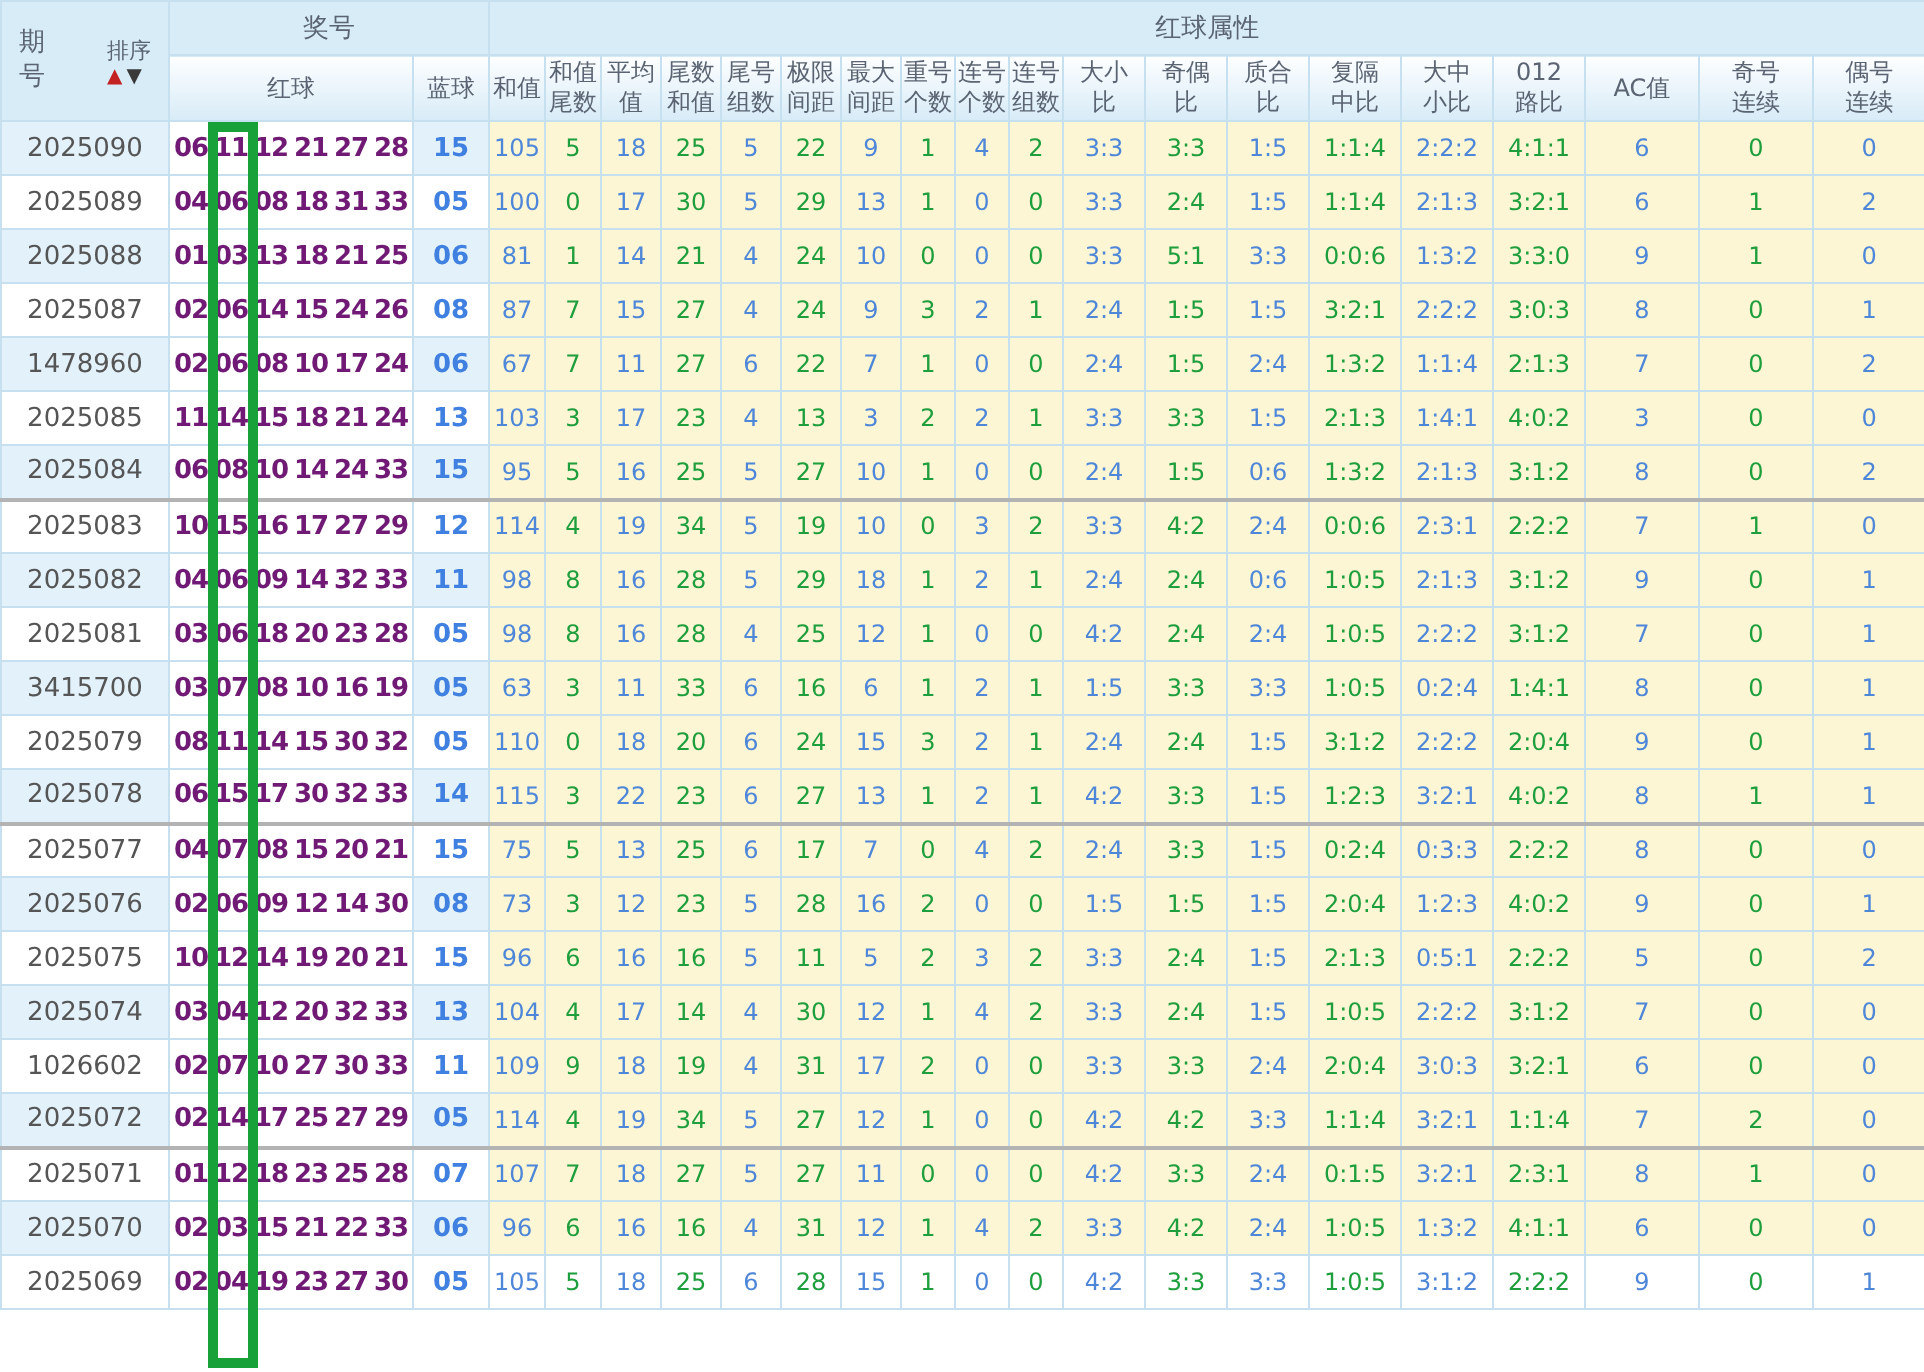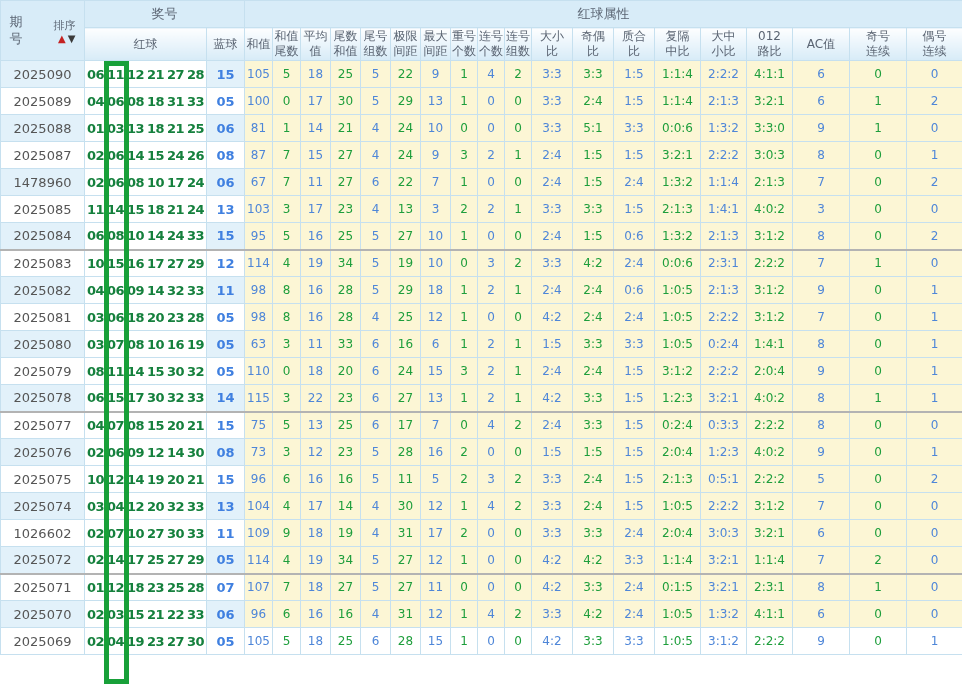--- a/index.html
+++ b/index.html
@@ -6,27 +6,27 @@
   body { font-family:"DejaVu Sans","Liberation Sans",sans-serif; background:#fff; }
   .wrap { position:relative; width:962px; height:686px; overflow:hidden; background:#fff; }
   table { border-collapse:collapse; table-layout:fixed; width:962px; }
   th, td { border:1px solid #C6E0EF; text-align:center; vertical-align:middle; overflow:hidden; }
   thead tr.h1 th { height:27px; background:#D8ECF8; color:#5A6472; font-size:13px; font-weight:normal; }
   thead tr.h2 th { height:33px; background:linear-gradient(#FDFEFF,#D7EBF7); color:#5A6472; font-size:12px;
                    font-weight:normal; white-space:pre-line; line-height:1.25; }
   th.period-th { background:linear-gradient(#FDFEFF,#D7EBF7); }
   .period-head { display:flex; align-items:center; justify-content:center; gap:7px; }
   .ph-label { white-space:pre-line; font-size:13px; color:#5A6472; line-height:1.3; }
-  .sort-col { display:flex; flex-direction:column; align-items:flex-end; font-size:11px; color:#5A6472;margin-left:24px; }
+  .sort-col { display:flex; flex-direction:column; align-items:flex-start; font-size:11px; color:#5A6472;margin-left:24px; }
   .sort-arrows { display:flex; gap:2px; cursor:pointer; line-height:1; margin-top:1px; }
   .arrow-up { color:#C42222; font-size:10px; }
   .arrow-down { color:#3A3A3A; font-size:10px; }
   tbody td { height:27px; font-size:13px; background:#fff; }
   td.c-period { color:#555; font-size:13px; }
-  td.c-reds { color:#15803d; font-weight:bold; font-size:13px; }
+  td.c-reds { color:#701a75; font-weight:bold; font-size:13px; }
   .rb { display:inline-block; width:20px; text-align:center; letter-spacing:-0.5px; }
   td.c-blue { color:#4080E0; font-weight:bold; font-size:13px; }
   tr.striped td.c-period, tr.striped td.c-blue { background:#E2F1FA; }
   td.attr { background:#FCF6D5; font-size:12px; }
   td.attr.plain { background:#fff; }
   td.a-blue { color:#4E86D8; }
   td.a-green { color:#1E9E3C; }
   tr.group-end td { border-bottom:2px solid #B3B3B3; }
   .green-box { position:absolute; left:104px; top:61px; width:25px; height:623px;
                border:5px solid #18A039; pointer-events:none; }
@@ -354,21 +354,21 @@
           <td class="attr a-green">2:4</td>
           <td class="attr a-blue">2:4</td>
           <td class="attr a-green">1:0:5</td>
           <td class="attr a-blue">2:2:2</td>
           <td class="attr a-green">3:1:2</td>
           <td class="attr a-blue">7</td>
           <td class="attr a-green">0</td>
           <td class="attr a-blue">1</td>
         </tr>
         <tr class="striped">
-          <td class="c-period">2025080</td>
+          <td class="c-period">3415700</td>
           <td class="c-reds"><span class="rb">03</span><span class="rb">07</span><span class="rb">08</span><span class="rb">10</span><span class="rb">16</span><span class="rb">19</span></td>
           <td class="c-blue">05</td>
           <td class="attr a-blue">63</td>
           <td class="attr a-green">3</td>
           <td class="attr a-blue">11</td>
           <td class="attr a-green">33</td>
           <td class="attr a-blue">6</td>
           <td class="attr a-green">16</td>
           <td class="attr a-blue">6</td>
           <td class="attr a-green">1</td>

